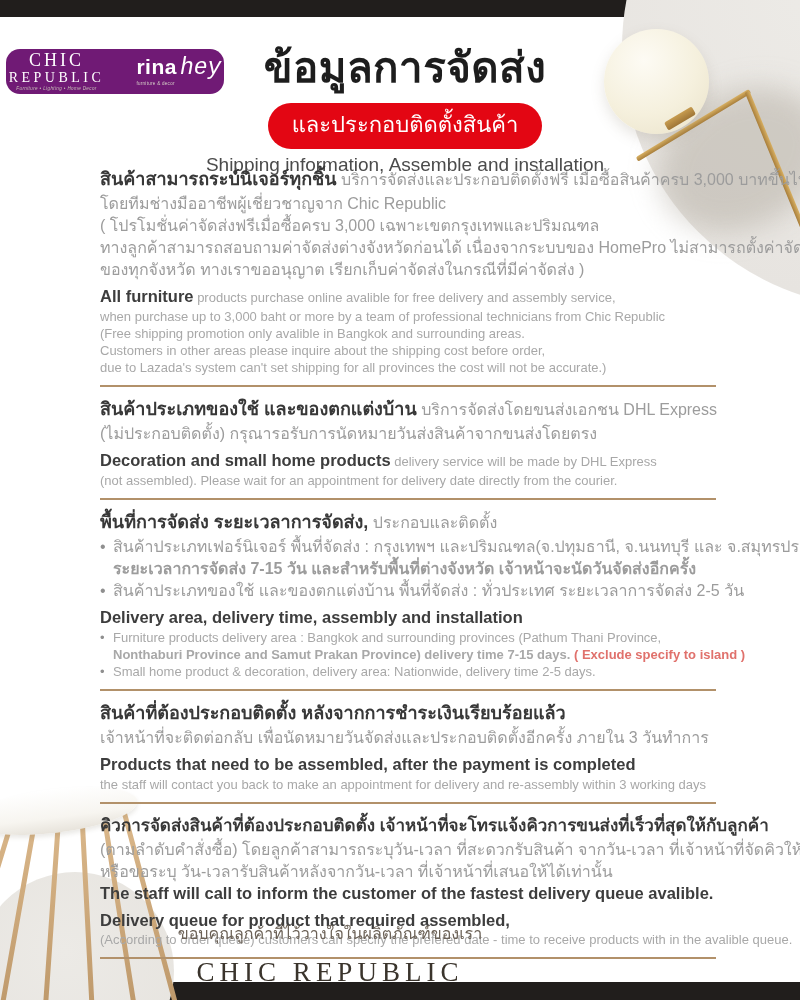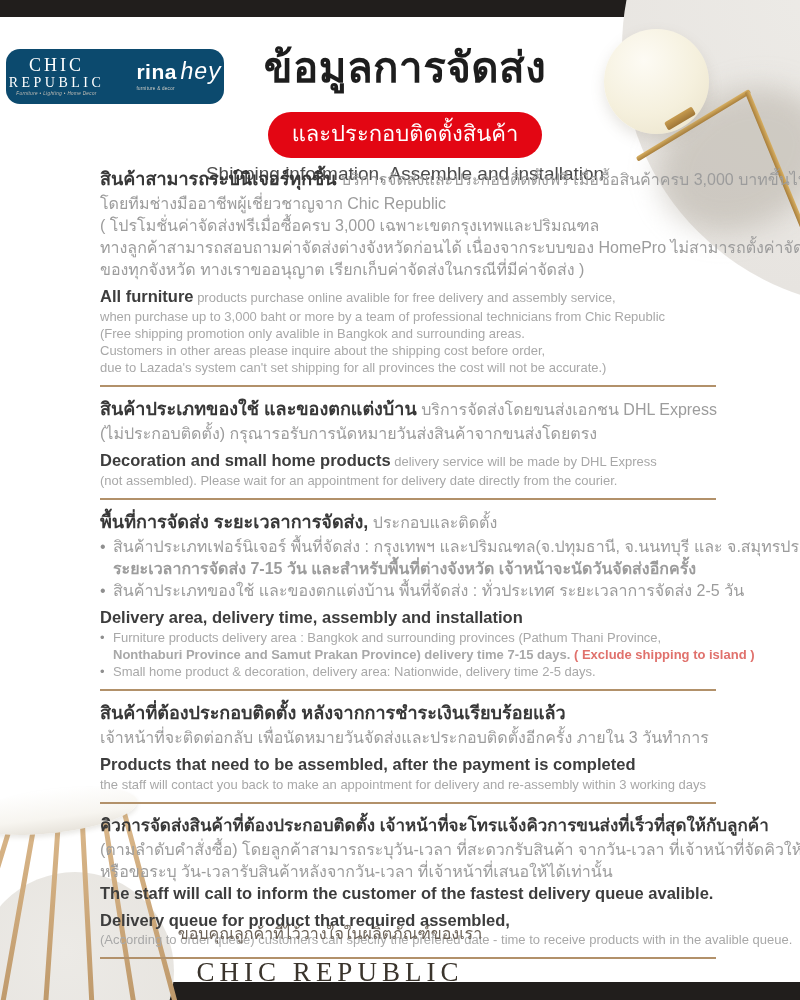--- a/index.html
+++ b/index.html
@@ -35,35 +35,35 @@
   .leg.l2{left:35px;transform:rotate(10deg);}
   .leg.l3{left:57px;transform:rotate(4deg);}
   .leg.l4{left:79px;transform:rotate(-3deg);}
   .leg.l5{left:100px;transform:rotate(-9deg);}
   .leg.l6{left:120px;transform:rotate(-15deg);}
   .stool .seat{position:absolute;left:-30px;top:789px;width:168px;height:44px;border-radius:50%;
      background:linear-gradient(180deg,#ffffff 0%,#f7f5f0 65%,#e7e3db 100%);
      box-shadow:0 3px 4px rgba(90,80,60,0.12);transform:rotate(-7deg);}
 
   
-  .logo-box{position:absolute;left:6px;top:49px;width:218px;height:55px;background:#0c4a6e;border-radius:14px;
+  .logo-box{position:absolute;left:6px;top:49px;width:218px;height:45px;background:#701a75;border-radius:14px;
      z-index:3;display:flex;align-items:center;justify-content:center;gap:32px;color:#fff;}
   .chic-logo{text-align:center;line-height:1;}
   .chic-logo .chic{font-family:"Liberation Serif",serif;font-size:18px;letter-spacing:3px;}
   .chic-logo .republic{font-family:"Liberation Serif",serif;font-size:14px;letter-spacing:3.5px;margin-top:2px;}
   .chic-logo .tagline{font-size:4.5px;letter-spacing:0.4px;color:#c8c2b8;margin-top:2px;font-style:italic;}
   .rina-logo{text-align:left;line-height:1;}
   .rina-row{display:flex;align-items:baseline;gap:3px;}
   .rina-logo .rina{font-size:21px;font-weight:800;letter-spacing:0.5px;}
   .rina-logo .hey{font-family:Liberation Mono, monospace;font-style:italic;font-size:23px;}
   .rina-logo .tagline{font-size:4.5px;color:#d8d3ca;margin-top:2px;letter-spacing:0.3px;}
 
   .header-col{position:absolute;left:170px;top:34px;width:470px;z-index:3;text-align:center;}
   .main-title{font-size:42px;font-weight:800;color:#1d1d1d;letter-spacing:0.5px;white-space:nowrap;}
-  .red-pill{display:inline-block;margin-top:12px;background:#e30613;color:#ffffff;font-size:22px;
+  .red-pill{display:inline-block;margin-top:3px;background:#e30613;color:#ffffff;font-size:22px;
      padding:4px 24px 7px 24px;border-radius:24px;white-space:nowrap;}
   .subtitle{margin-top:5px;font-size:19px;color:#4b4b4b;white-space:nowrap;}
 
   
   .content{position:absolute;left:100px;top:166px;width:616px;z-index:3;}
   .th-lead{font-size:16px;line-height:26px;color:#9c9c9c;white-space:nowrap;}
   .th-bold{font-size:18px;font-weight:700;color:#383838;}
   .th-line{font-size:16px;line-height:22px;color:#9c9c9c;white-space:nowrap;}
   .en-lead{font-size:13px;line-height:20px;color:#a8a8a8;white-space:nowrap;margin-top:5px;}
   .en-bold{font-size:16.5px;font-weight:700;color:#3d3d3d;}
@@ -172,21 +172,21 @@
       </div>
       <div class="th-line bullet">สินค้าประเภทเฟอร์นิเจอร์ พื้นที่จัดส่ง : กรุงเทพฯ และปริมณฑล(จ.ปทุมธานี, จ.นนทบุรี และ จ.สมุทรปราการ)</div>
       <div class="th-line bullet-cont">ระยะเวลาการจัดส่ง 7-15 วัน และสำหรับพื้นที่ต่างจังหวัด เจ้าหน้าจะนัดวันจัดส่งอีกครั้ง</div>
       <div class="th-line bullet">สินค้าประเภทของใช้ และของตกแต่งบ้าน พื้นที่จัดส่ง : ทั่วประเทศ ระยะเวลาการจัดส่ง 2-5 วัน</div>
       <div class="en-lead">
         <span class="en-bold">Delivery area, delivery time, assembly and installation</span>
       </div>
       <div class="en-line bullet">Furniture products delivery area : Bangkok and surrounding provinces (Pathum Thani Province,</div>
       <div class="en-line bullet-cont">
         <span>Nonthaburi Province and Samut Prakan Province) delivery time 7-15 days.</span>
-        <span class="red">( Exclude shipping to island )</span>
+        <span class="red">( Exclude specify to island )</span>
       </div>
       <div class="en-line bullet">Small home product &amp; decoration, delivery area: Nationwide, delivery time 2-5 days.</div>
     </div>
     <div class="divider"></div>
 
     <div class="sec">
       <div class="th-lead">
         <span class="th-bold">สินค้าที่ต้องประกอบติดตั้ง หลังจากการชำระเงินเรียบร้อยแล้ว</span>
       </div>
       <div class="th-line">เจ้าหน้าที่จะติดต่อกลับ เพื่อนัดหมายวันจัดส่งและประกอบติดตั้งอีกครั้ง ภายใน 3 วันทำการ</div>

